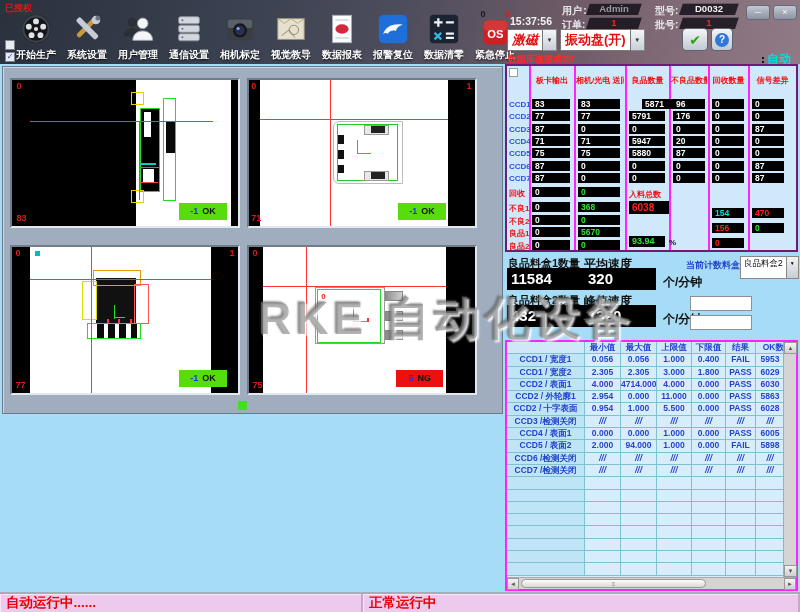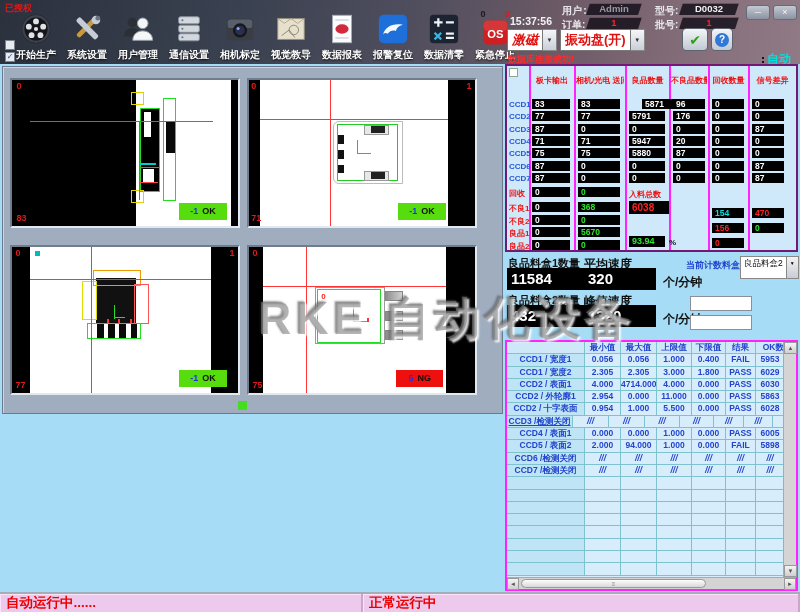--- a/index.html
+++ b/index.html
@@ -543,21 +543,21 @@
       <div class="res-row">
         <span class="res-cell name" style="width: 78px;">CCD2 / 十字表面</span>
         <span class="res-cell" style="width: 36px;">0.954</span>
         <span class="res-cell" style="width: 36px;">1.000</span>
         <span class="res-cell" style="width: 35px;">5.500</span>
         <span class="res-cell" style="width: 34px;">0.000</span>
         <span class="res-cell" style="width: 30px;">PASS</span>
         <span class="res-cell" style="width: 29px;">6028</span>
       </div>
       <div class="res-row">
-        <span class="res-cell name" style="width: 66px; text-decoration: underline;">CCD3 /检测关闭</span>
+        <span class="res-cell name" style="width: 78px;">CCD3 /检测关闭</span>
         <span class="res-cell res-slash" style="width: 36px;">///</span>
         <span class="res-cell res-slash" style="width: 36px;">///</span>
         <span class="res-cell res-slash" style="width: 35px;">///</span>
         <span class="res-cell res-slash" style="width: 34px;">///</span>
         <span class="res-cell res-slash" style="width: 30px;">///</span>
         <span class="res-cell res-slash" style="width: 29px;">///</span>
       </div>
       <div class="res-row">
         <span class="res-cell name" style="width: 78px;">CCD4 / 表面1</span>
         <span class="res-cell" style="width: 36px;">0.000</span>

